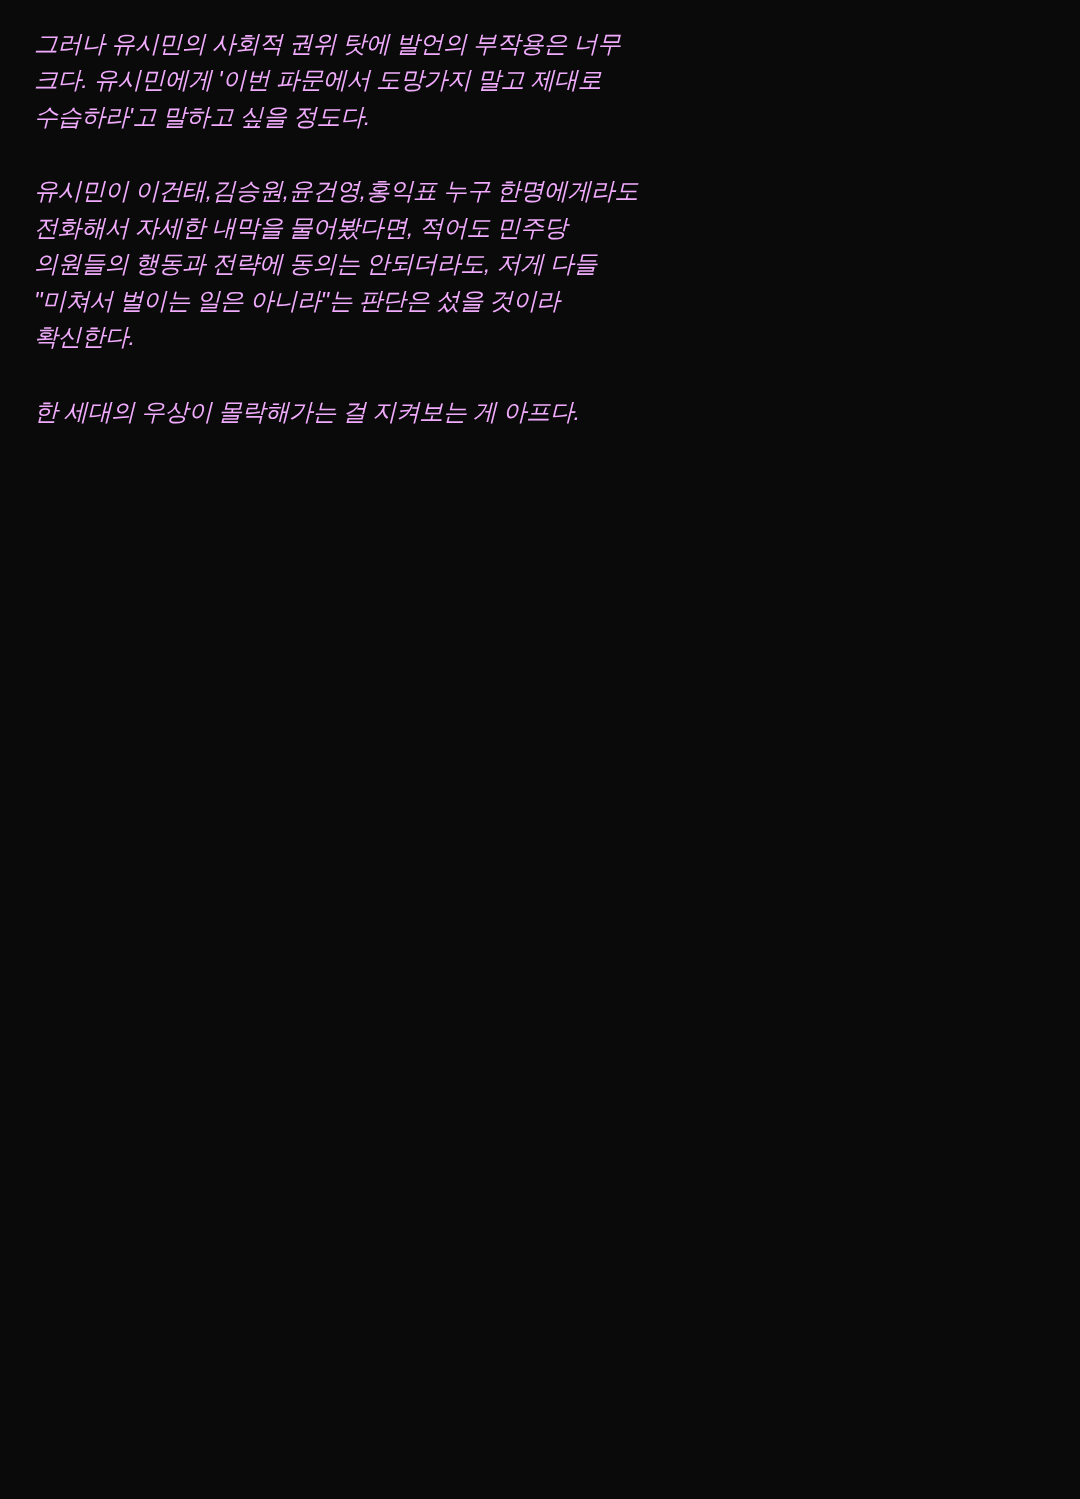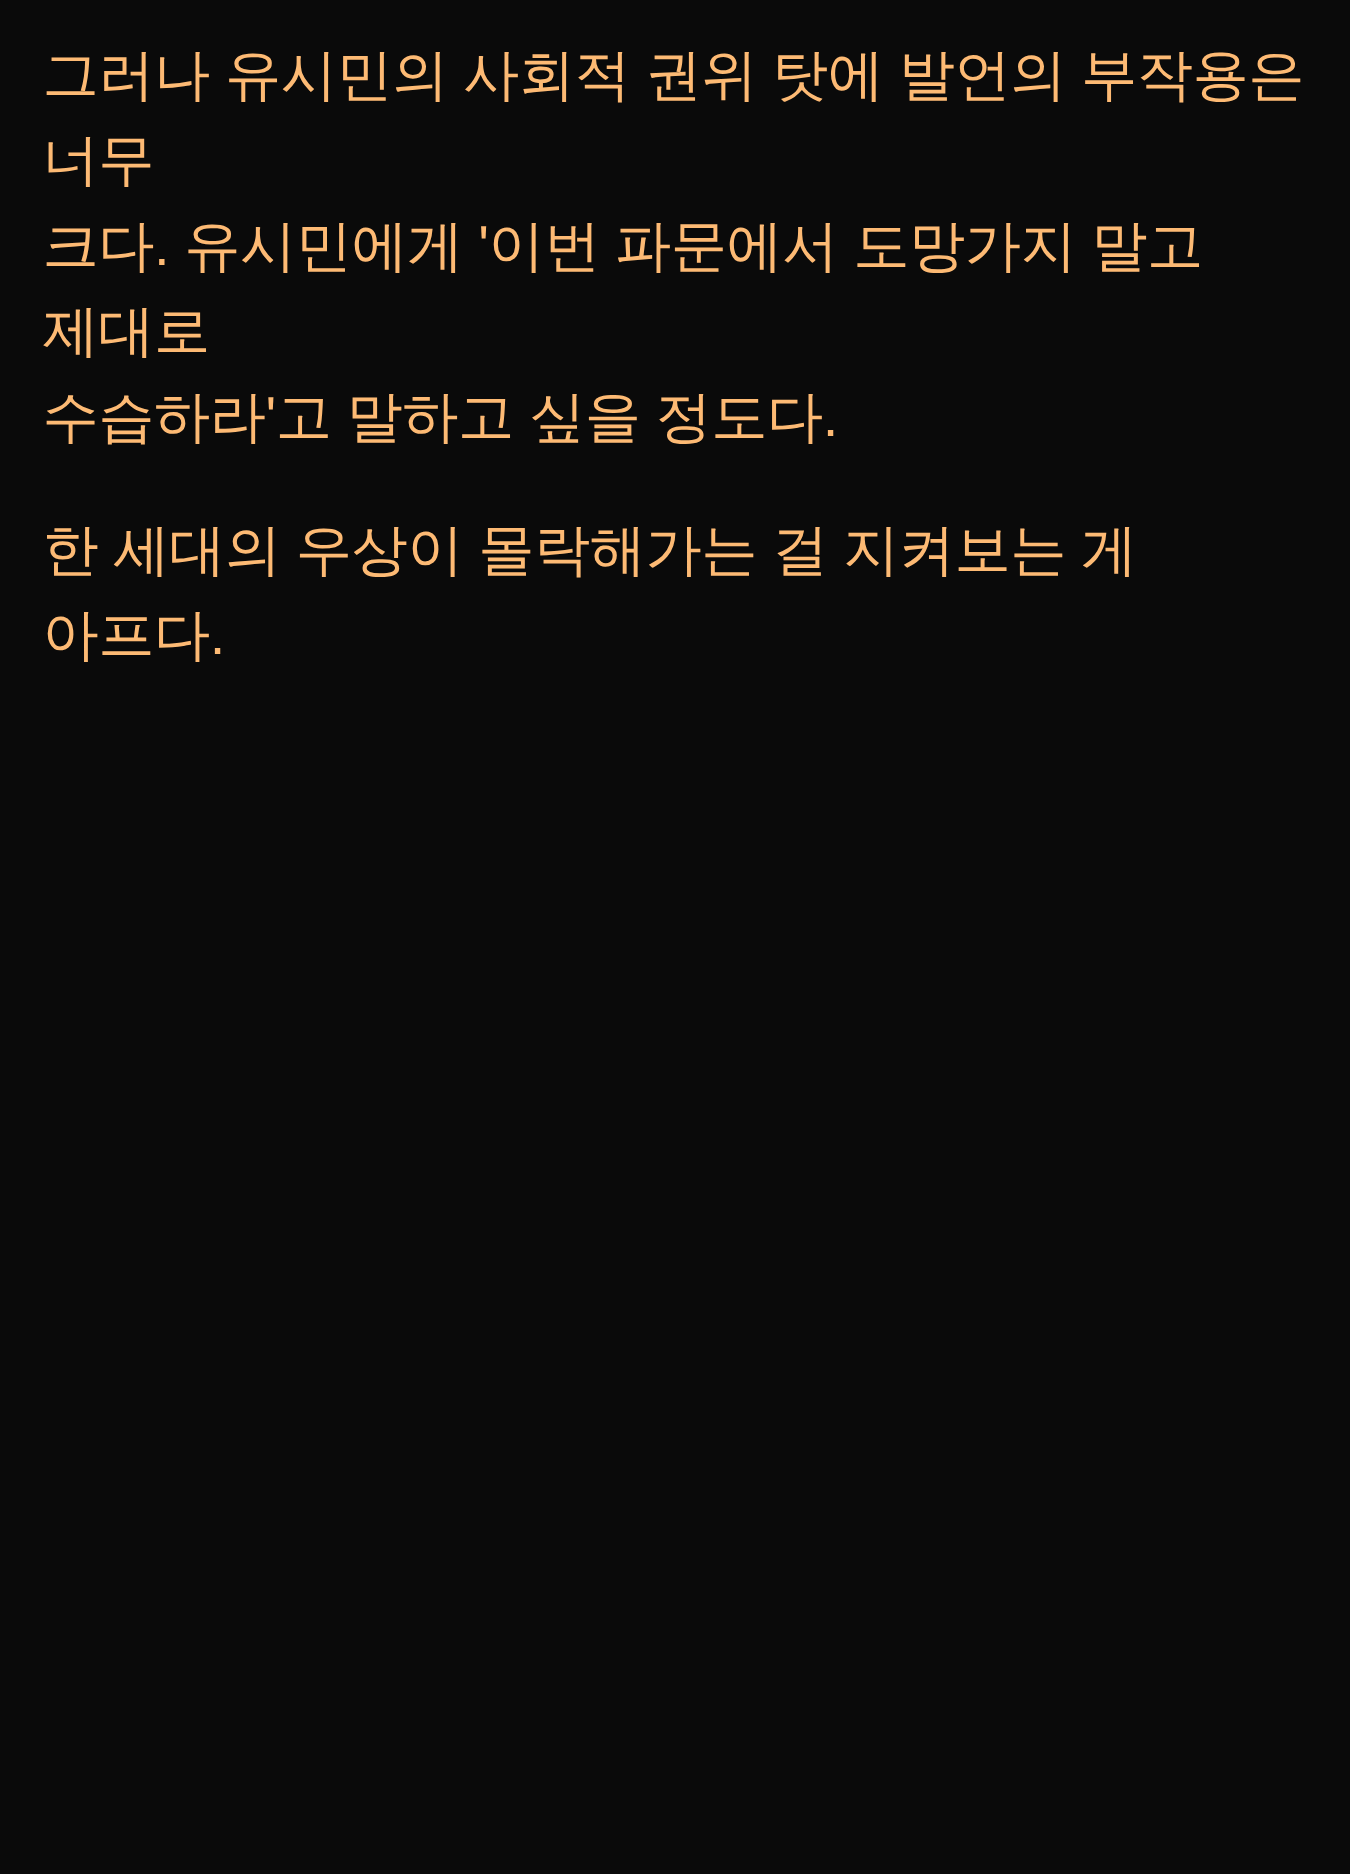--- a/index.html
+++ b/index.html
@@ -17,35 +17,41 @@
     width: 1080px;
     min-height: 1499px;
     box-sizing: border-box;
     background: #0a0a0a;
     padding: 26px 34px 18px 34px;
   }
   .article {
     display: block;
   }
   .para {
-    font-size: 45px;
+    font-size: 24px;
     line-height: 1.52;
     letter-spacing: -0.4px;
-    color: #fdba74;
+    color: #f0abfc;
     margin: 0 0 38px 0;
     white-space: pre-wrap;
     word-break: keep-all;
+    font-style: italic;
   }
   .para.last {
     margin-bottom: 0;
   }
 </style>
 </head>
 <body>
 
 <div class="page">
   <div class="article">
     <p class="para">그러나 유시민의 사회적 권위 탓에 발언의 부작용은 너무
 크다. 유시민에게 '이번 파문에서 도망가지 말고 제대로
 수습하라'고 말하고 싶을 정도다.</p>
+    <p class="para">유시민이 이건태,김승원,윤건영,홍익표 누구 한명에게라도
+전화해서 자세한 내막을 물어봤다면, 적어도 민주당
+의원들의 행동과 전략에 동의는 안되더라도, 저게 다들
+"미쳐서 벌이는 일은 아니라"는 판단은 섰을 것이라
+확신한다.</p>
     <p class="para last">한 세대의 우상이 몰락해가는 걸 지켜보는 게 아프다.</p>
   </div>
 </div>
 
 </body></html>

